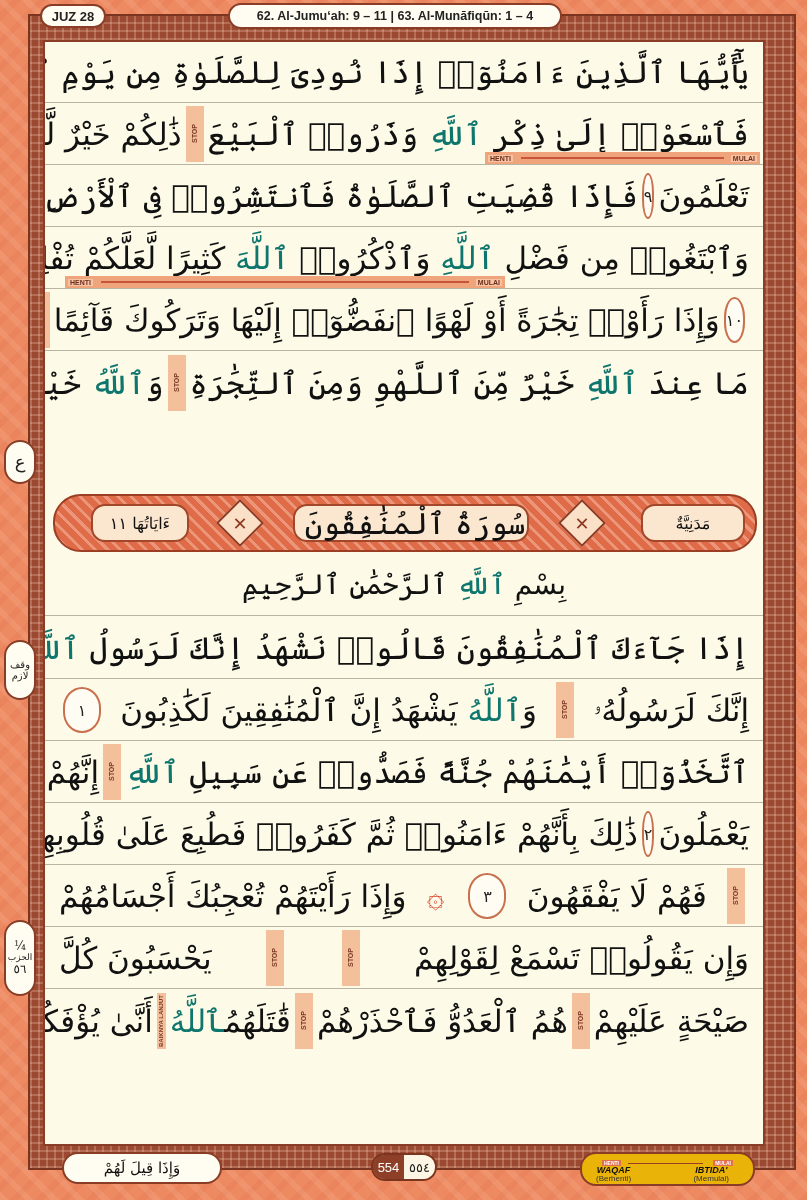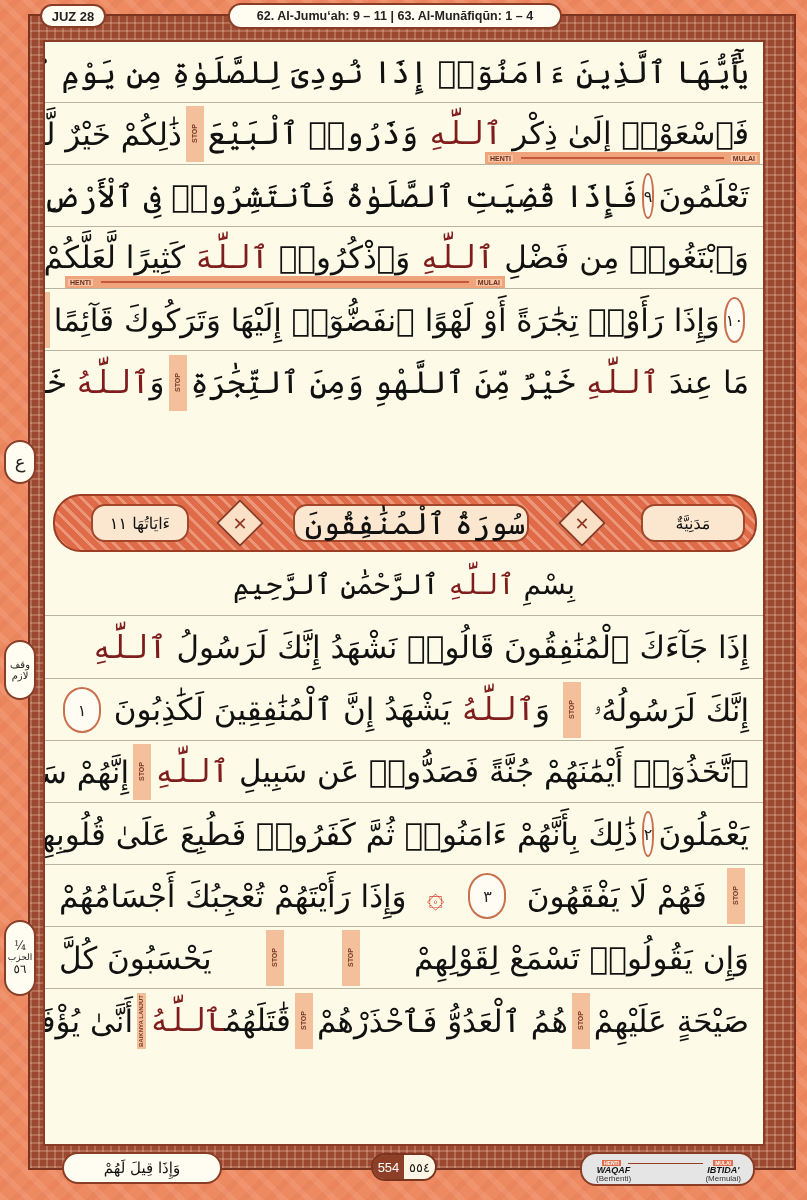--- a/index.html
+++ b/index.html
@@ -45,21 +45,21 @@
     position: absolute; left: 0; width: 100%; height: 61px;
     border-bottom: 1px solid #b9b3a3;
     direction: rtl; display: flex; align-items: center;
     padding: 0 14px;
     font-family: "DejaVu Serif", serif; font-size: 31px; color: #111;
     white-space: nowrap; overflow: hidden;
     justify-content: space-between;
   }
   .line.nob { border-bottom: none; }
   .seg { display: inline-block; }
-  .allah { color: #7f1d1d; font-family: Liberation Mono, monospace; }
+  .allah { color: #0f766e; }
   .stop {
     display: inline-block; width: 18px; height: 56px; background: #f4c09c;
     font: bold 7px "Liberation Sans", sans-serif; color: #7a3a24;
     writing-mode: vertical-rl; transform: rotate(180deg);
     text-align: center; line-height: 18px; margin: 0 4px; vertical-align: middle;
   }
   .stop.baik { width: 20px; font-size: 6px; line-height: 9px; }
   .ayah {
     display: inline-flex; align-items: center; justify-content: center;
     width: 38px; height: 46px; margin: 0 4px;
@@ -123,31 +123,31 @@
     font-family: "DejaVu Serif", serif; font-size: 15px; color: #111; direction: rtl;
   }
   .page-num {
     position: absolute; left: 371px; top: 1153px; width: 66px; height: 28px;
     border: 2px solid #7a3420; border-radius: 14px; overflow: hidden; display: flex;
   }
   .page-num .latin { width: 50%; background: #8e3f27; color: #fff; font: 13px "Liberation Sans", sans-serif; display: flex; align-items: center; justify-content: center; }
   .page-num .arabic { width: 50%; background: #fdf6e4; color: #222; font: 13px "DejaVu Sans", sans-serif; display: flex; align-items: center; justify-content: center; }
   .legend {
     position: absolute; left: 580px; top: 1152px; width: 175px; height: 34px;
-    background: #e5e5e5; border: 2px solid #8a3d26; border-radius: 16px;
+    background: #eab308; border: 2px solid #8a3d26; border-radius: 16px;
     font-family: "Liberation Sans", sans-serif;
   }
   .legend .bar { position: absolute; left: 20px; right: 20px; top: 6px; height: 6px; }
   .legend .bar::before { content:""; position:absolute; left:26px; right:30px; top:3px; height:1px; background:#9b3e24; }
   .legend .tag { position: absolute; top: 0; font: bold 5px "Liberation Sans", sans-serif; background: #e26e4c; color: #fff; padding: 0 2px; }
   .legend .tag.h { left: 0; } .legend .tag.m { right: 0; }
   .legend .col { position: absolute; top: 12px; text-align: center; line-height: 1; }
   .legend .col b { display: block; font-size: 9px; font-style: italic; color: #111; }
   .legend .col i { display: block; font-size: 8px; font-style: normal; color: #333; }
-  .legend .col.l { left: 14px; } .legend .col.r { right: 12px; margin-left: 42px; }
+  .legend .col.l { left: 14px; } .legend .col.r { right: 24px; margin-left: 42px; }
 </style>
 </head>
 <body>
 
 <div class="frame"></div>
 
 <div class="juz-badge">JUZ 28</div>
 <div class="surah-range">62. Al-Jumu‘ah: 9 – 11 | 63. Al-Munāfiqūn: 1 – 4</div>
 
 <div class="side-marker" style="top:440px;height:44px;font-size:18px;">ع</div>

